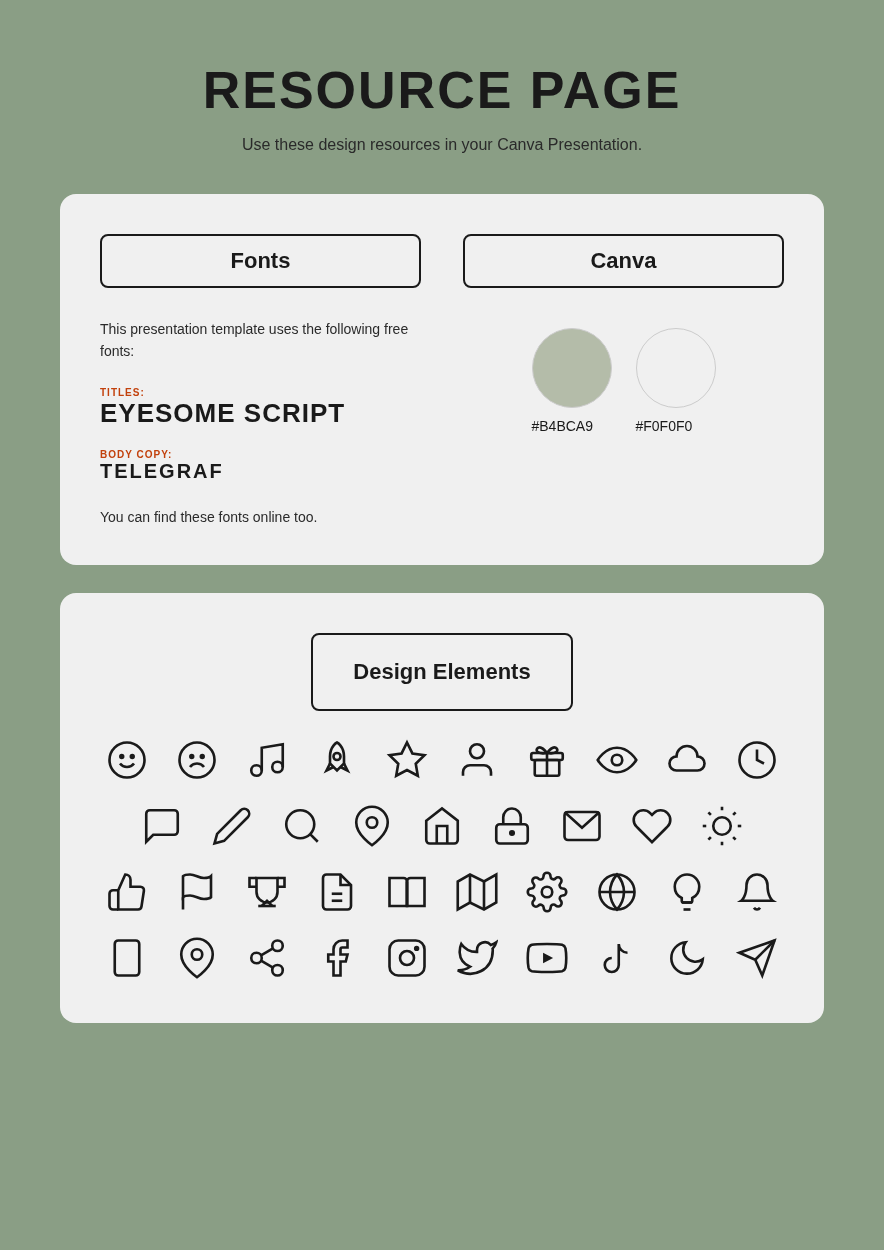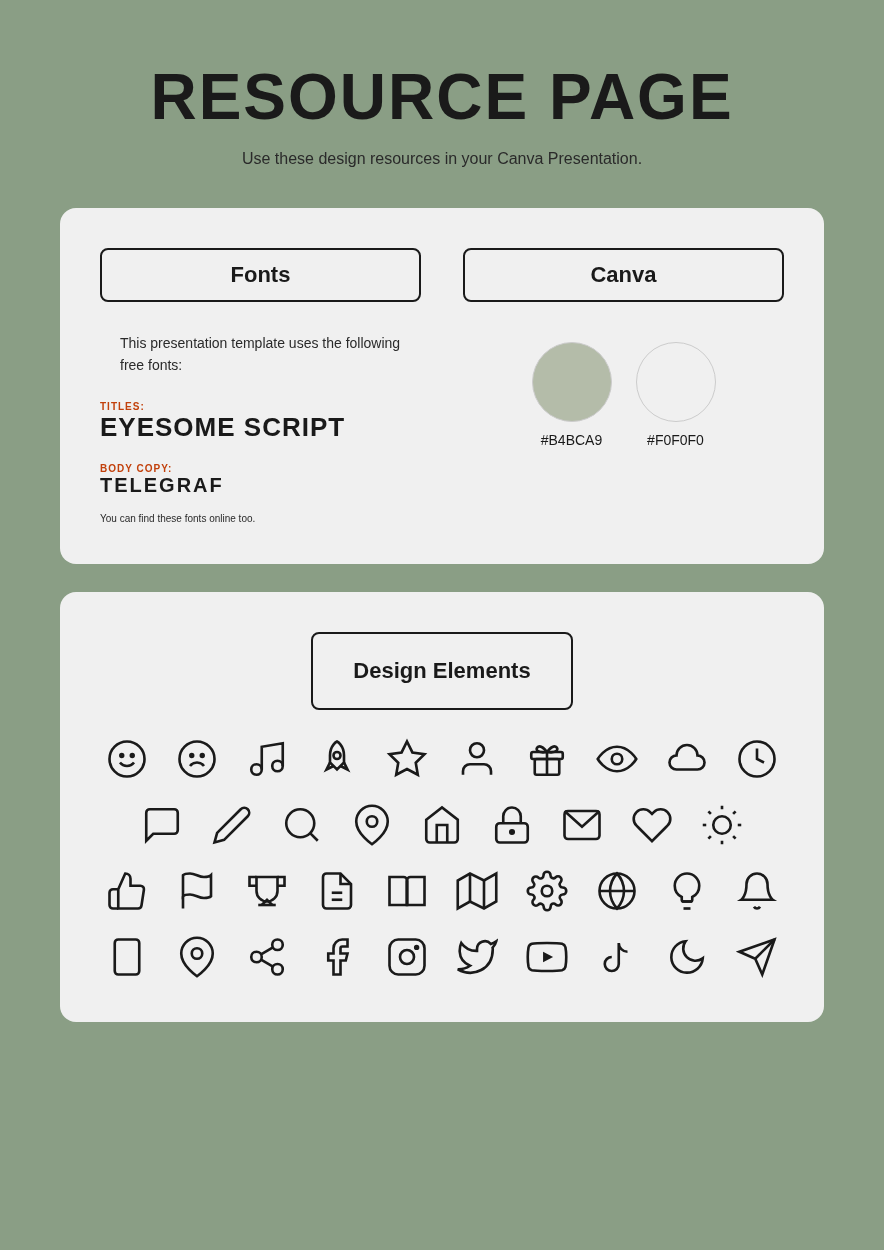--- a/index.html
+++ b/index.html
@@ -9,21 +9,21 @@
       font-family: 'Georgia', serif;
       min-height: 1250px;
       width: 884px;
       display: flex;
       flex-direction: column;
       align-items: center;
       padding: 60px 60px 60px 60px;
     }
 
     .page-title {
-      font-size: 64px;
+      font-size: 52px;
       font-weight: 900;
       color: #1a1a1a;
       letter-spacing: 2px;
       text-transform: uppercase;
       font-family: Arial Black, sans-serif;
       text-align: center;
       margin-bottom: 16px;
     }
 
     .page-subtitle {
@@ -66,21 +66,20 @@
       font-family: Arial, sans-serif;
       margin-bottom: 30px;
     }
 
     .fonts-body-text {
       font-size: 14px;
       color: #2a2a2a;
       line-height: 1.6;
       margin-bottom: 24px;
       font-family: Arial, sans-serif;
-      margin-left: 20px;
     }
 
     .font-label {
       font-size: 10px;
       font-weight: 700;
       color: #c2410c;
       font-family: Arial, sans-serif;
       letter-spacing: 1px;
       text-transform: uppercase;
     }
@@ -98,45 +97,45 @@
     .font-name-body {
       font-size: 20px;
       font-weight: 700;
       color: #1a1a1a;
       font-family: Arial, sans-serif;
       letter-spacing: 2px;
       text-transform: uppercase;
     }
 
     .fonts-footer {
-      font-size: 10px;
+      font-size: 14px;
       color: #2a2a2a;
       font-family: Arial, sans-serif;
-      margin-top: 16px;
+      margin-top: 26px;
     }
 
     
     .colors-section {
       flex: 1;
       display: flex;
       flex-direction: column;
     }
 
     .color-swatches {
       display: flex;
       gap: 24px;
       justify-content: center;
       align-items: flex-start;
       margin-top: 10px;
     }
 
     .color-swatch-item {
       display: flex;
       flex-direction: column;
-      align-items: center;
+      align-items: flex-start;
       gap: 10px;
     }
 
     .color-circle {
       width: 80px;
       height: 80px;
       border-radius: 50%;
     }
 
     .color-hex {

